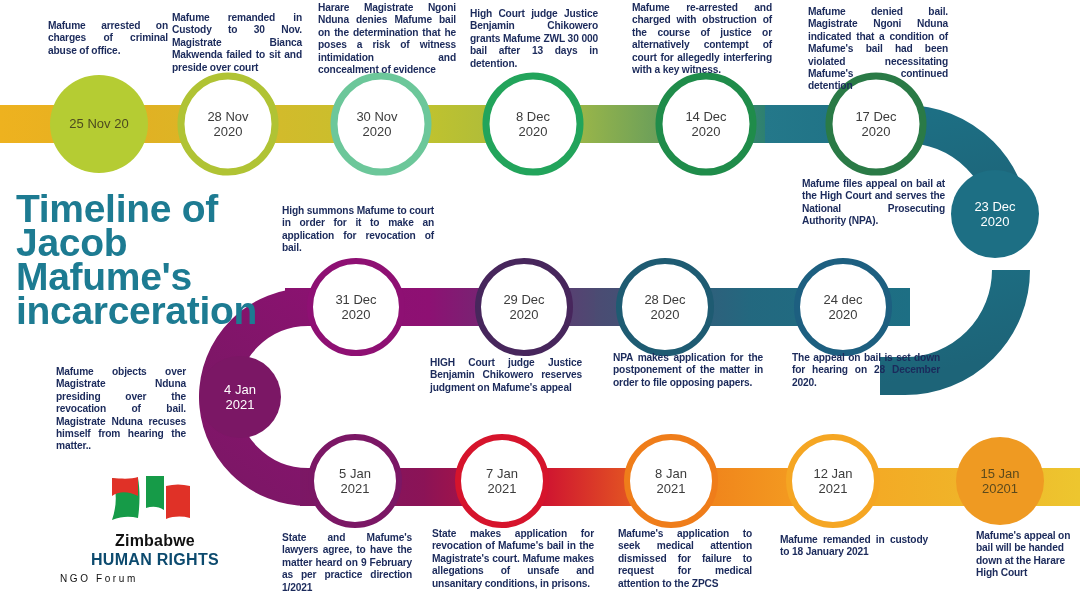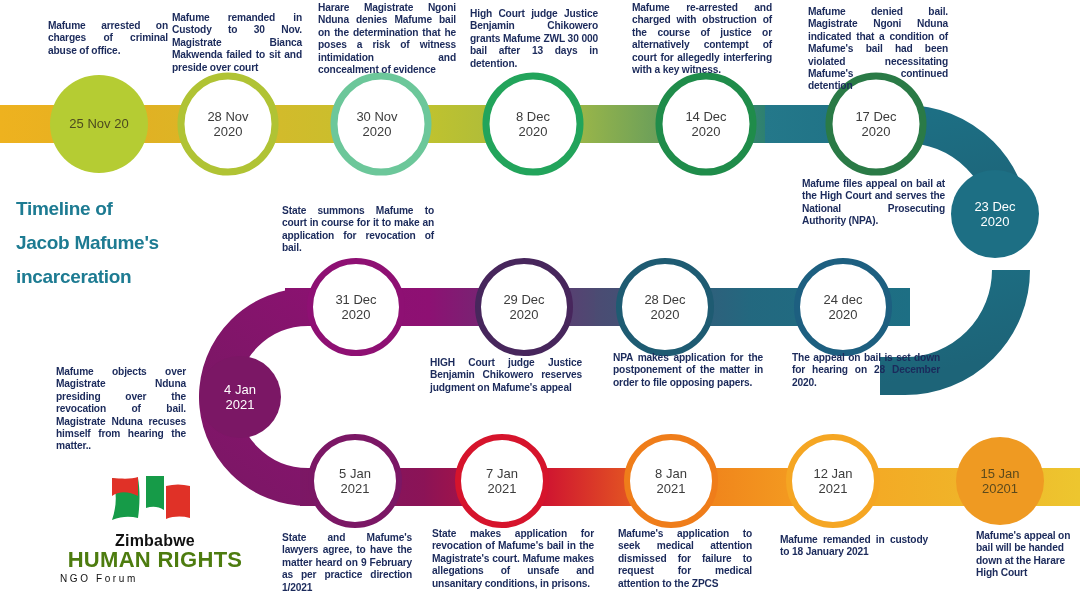--- a/index.html
+++ b/index.html
@@ -45,21 +45,21 @@
   }
   .node-label.on-fill { color: #ffffff; }
   .node-label.on-fill-dark { color: #5c4a1c; }
   #title {
     position: absolute;
     left: 16px;
     top: 192px;
     width: 250px;
     color: #1d7b92;
     font-family: "Liberation Sans", sans-serif;
-    font-size: 19px;
+    font-size: 39px;
     line-height: 34px;
     font-weight: bold;
     letter-spacing: -0.3px;
   }
   #logo {
     position: absolute;
     left: 60px;
     top: 466px;
     width: 190px;
   }
@@ -67,22 +67,22 @@
   #logo .l1 {
     text-align: center;
     color: #111111;
     font-size: 16px;
     line-height: 18px;
     letter-spacing: 0.2px;
     font-weight: bold;
   }
   #logo .l2 {
     text-align: center;
-    color: #4d7c0f;
-    font-size: 22px;
+    color: #0c4a6e;
+    font-size: 16px;
     line-height: 20px;
     font-weight: bold;
     letter-spacing: 0.3px;
   }
   #logo .l3 {
     text-align: left;
     color: #111111;
     font-size: 10px;
     line-height: 17px;
     letter-spacing: 2.6px;
@@ -288,21 +288,21 @@
   <div class="cap" style="left:318px; top:2px; width:138px;">Harare Magistrate Ngoni Nduna denies Mafume bail on the determination that he poses a risk of witness intimidation and concealment of evidence</div>
   <div class="cap" style="left:470px; top:8px; width:128px;">High Court judge Justice Benjamin Chikowero grants Mafume ZWL 30 000 bail after 13 days in detention.</div>
   <div class="cap" style="left:632px; top:2px; width:140px;">Mafume re-arrested and charged with obstruction of the course of justice or alternatively contempt of court for allegedly interfering with a key witness.</div>
   <div class="cap" style="left:808px; top:6px; width:140px;">Mafume denied bail. Magistrate Ngoni Nduna indicated that a condition of Mafume's bail had been violated necessitating Mafume's continued detention</div>
 
   <div class="cap" style="left:802px; top:178px; width:143px;">Mafume files appeal on bail at the High Court and serves the National Prosecuting Authority (NPA).</div>
 
   <div class="cap" style="left:792px; top:352px; width:148px;">The appeal on bail is set down for hearing on 28 December 2020.</div>
   <div class="cap" style="left:613px; top:352px; width:150px;">NPA makes application for the postponement of the matter in order to file opposing papers.</div>
   <div class="cap" style="left:430px; top:357px; width:152px;">HIGH Court judge Justice Benjamin Chikowero reserves judgment on Mafume's appeal</div>
-  <div class="cap" style="left:282px; top:205px; width:152px;">State summons Mafume to court in course for it to make an application for revocation of bail.</div>
+  <div class="cap" style="left:282px; top:205px; width:152px;">High summons Mafume to court in order for it to make an application for revocation of bail.</div>
 
   <div class="cap" style="left:56px; top:366px; width:130px;">Mafume objects over Magistrate Nduna presiding over the revocation of bail. Magistrate Nduna recuses himself from hearing the matter..</div>
 
   <div class="cap" style="left:282px; top:532px; width:130px;">State and Mafume's lawyers agree, to have the matter heard on 9 February as per practice direction 1/2021</div>
   <div class="cap" style="left:432px; top:528px; width:162px;">State makes application for revocation of Mafume's bail in the Magistrate's court. Mafume makes allegations of unsafe and unsanitary conditions, in prisons.</div>
   <div class="cap" style="left:618px; top:528px; width:134px;">Mafume's application to seek medical attention dismissed for failure to request for medical attention to the ZPCS</div>
   <div class="cap" style="left:780px; top:534px; width:148px;">Mafume remanded in custody to 18 January 2021</div>
   <div class="cap ta-left" style="left:956px; top:530px; width:110px;margin-left:20px;">Mafume's appeal on bail will be handed down at the Harare High Court</div>
 
   <div id="title" style="white-space: pre-line;">Timeline of

